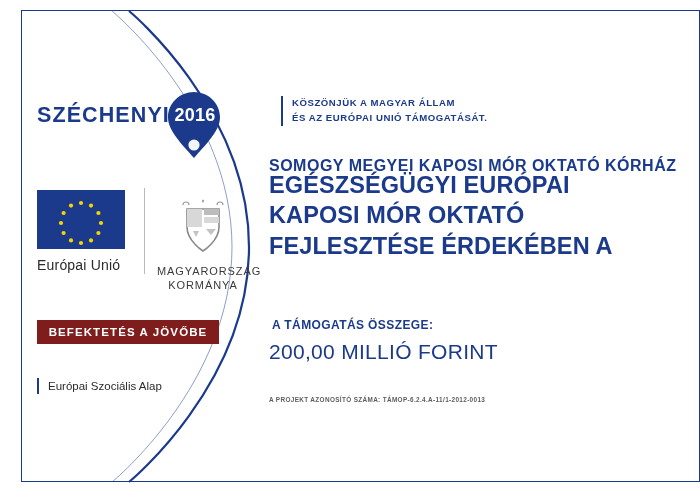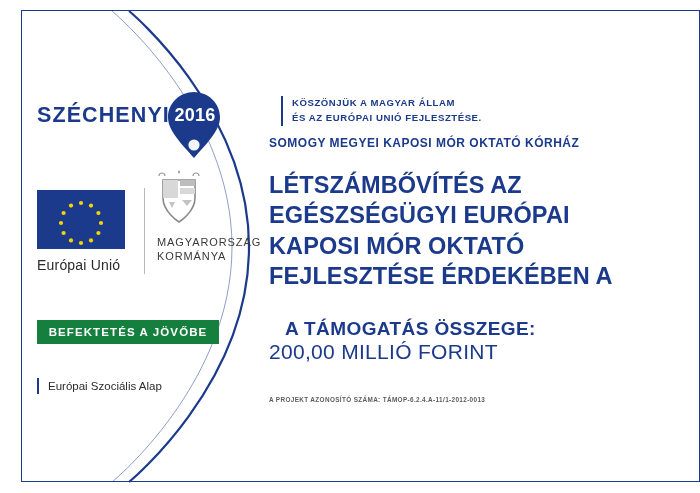--- a/index.html
+++ b/index.html
@@ -109,22 +109,23 @@
     left: 115px;
     top: 188px;
     width: 1px;
     height: 86px;
     background: #b9b9b9;
   }
 
   .gov-block {
     position: absolute;
     left: 128px;
-    top: 170px;
+    top: 199px;
     width: 92px;
+    text-align: center;
   }
   .gov-crest {
     width: 44px;
     height: 56px;
     margin: 0 auto;
   }
   .gov-line1, .gov-line2 {
     font-size: 11px;
     letter-spacing: 0.9px;
     color: #3a3a3a;
@@ -132,21 +133,21 @@
   }
   .gov-line1 { margin-top: 6px; }
 
   
   .ribbon {
     position: absolute;
     left: 8px;
     top: 320px;
     width: 182px;
     height: 24px;
-    background: #15803d;
+    background: #7f1d1d;
     color: #ffffff;
     font-size: 11.5px;
     font-weight: bold;
     letter-spacing: 1.1px;
     display: flex;
     align-items: center;
     justify-content: center;
   }
 
   
@@ -191,44 +192,44 @@
     font-size: 9.6px;
     font-weight: bold;
     color: #1b3a8c;
     letter-spacing: 0.55px;
     line-height: 1.55;
   }
 
   .org {
     position: absolute;
     left: 0;
-    top: 136px;
-    font-size: 12px;
+    top: 157px;
+    font-size: 16px;
     font-weight: bold;
     color: #1b3a8c;
     letter-spacing: 0.5px;
   }
 
   .headline {
     position: absolute;
     left: 0;
     top: 170px;
     width: 400px;
     font-size: 23.5px;
     font-weight: bold;
     color: #1b3a8c;
     line-height: 1.29;
     letter-spacing: 0.1px;
   }
 
   .amount-label {
     position: absolute;
-    left: 16px;
+    left: 3px;
     top: 318px;
-    font-size: 19px;
+    font-size: 12px;
     font-weight: bold;
     color: #1b3a8c;
     letter-spacing: 0.4px;
   }
   .amount-value {
     position: absolute;
     left: 0;
     top: 340px;
     font-size: 21px;
     font-weight: normal;
@@ -316,28 +317,27 @@
       <div class="esza-label">Európai Szociális Alap</div>
     </div>
   </div>
 
   <div class="right-col">
 
     <div class="thanks">
       <div class="thanks-bar"></div>
       <div class="thanks-text">
         <div>KÖSZÖNJÜK A MAGYAR ÁLLAM</div>
-        <div>ÉS AZ EURÓPAI UNIÓ FEJLESZTÉSE.</div>
+        <div>ÉS AZ EURÓPAI UNIÓ TÁMOGATÁSÁT.</div>
       </div>
     </div>
 
     <div class="org">SOMOGY MEGYEI KAPOSI MÓR OKTATÓ KÓRHÁZ</div>
 
     <div class="headline">
-      <div>LÉTSZÁMBŐVÍTÉS AZ</div>
       <div>EGÉSZSÉGÜGYI EURÓPAI</div>
       <div>KAPOSI MÓR OKTATÓ</div>
       <div>FEJLESZTÉSE ÉRDEKÉBEN A</div>
     </div>
 
     <div class="amount-label">A TÁMOGATÁS ÖSSZEGE:</div>
     <div class="amount-value">200,00 MILLIÓ FORINT</div>
 
     <div class="project-id">A PROJEKT AZONOSÍTÓ SZÁMA: TÁMOP-6.2.4.A-11/1-2012-0013</div>
   </div>

